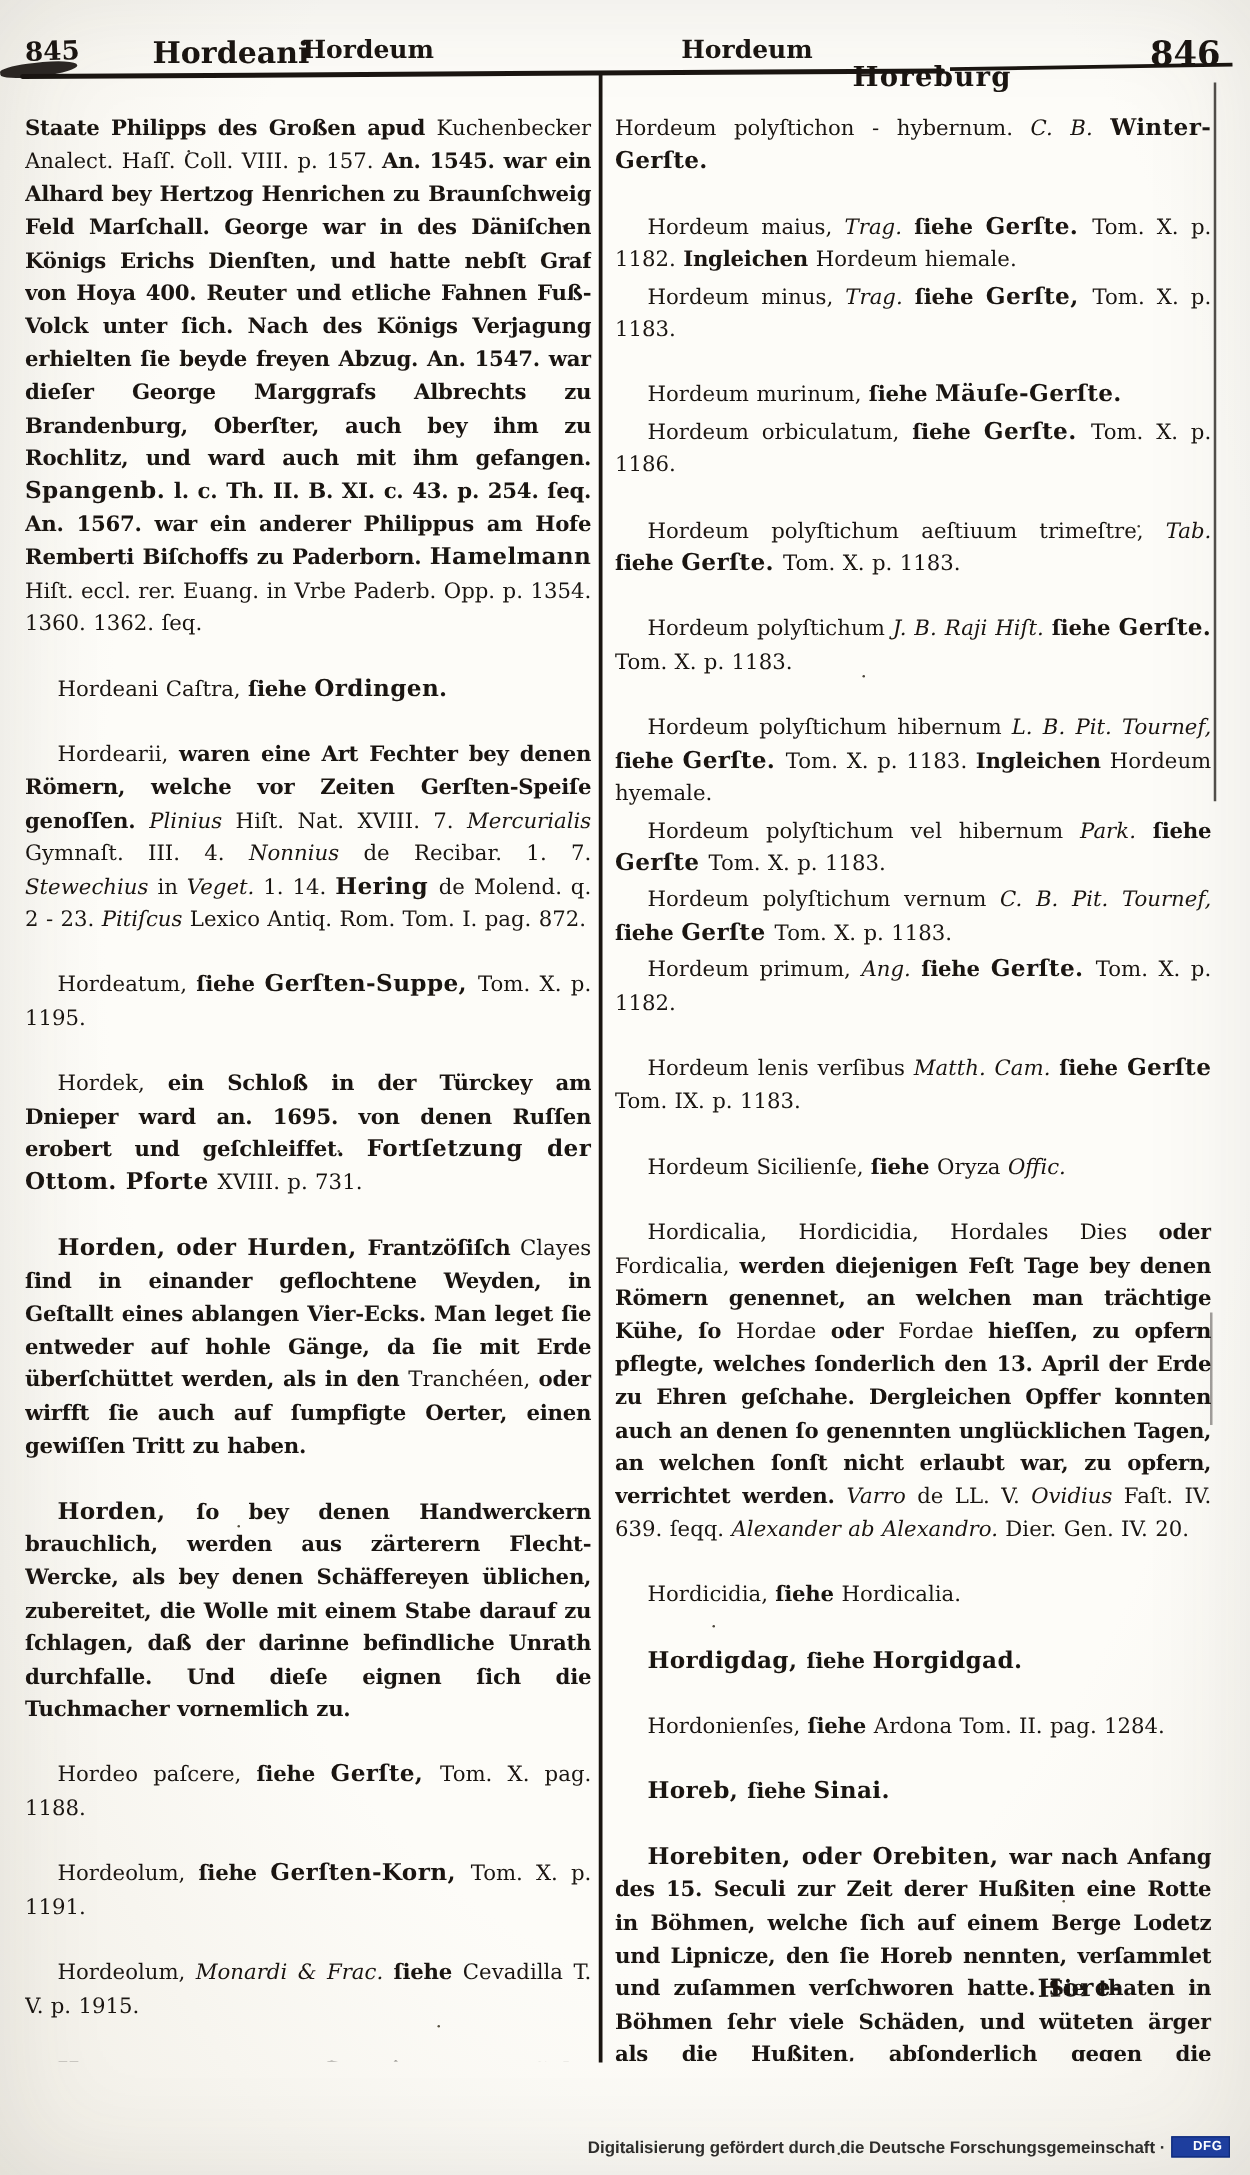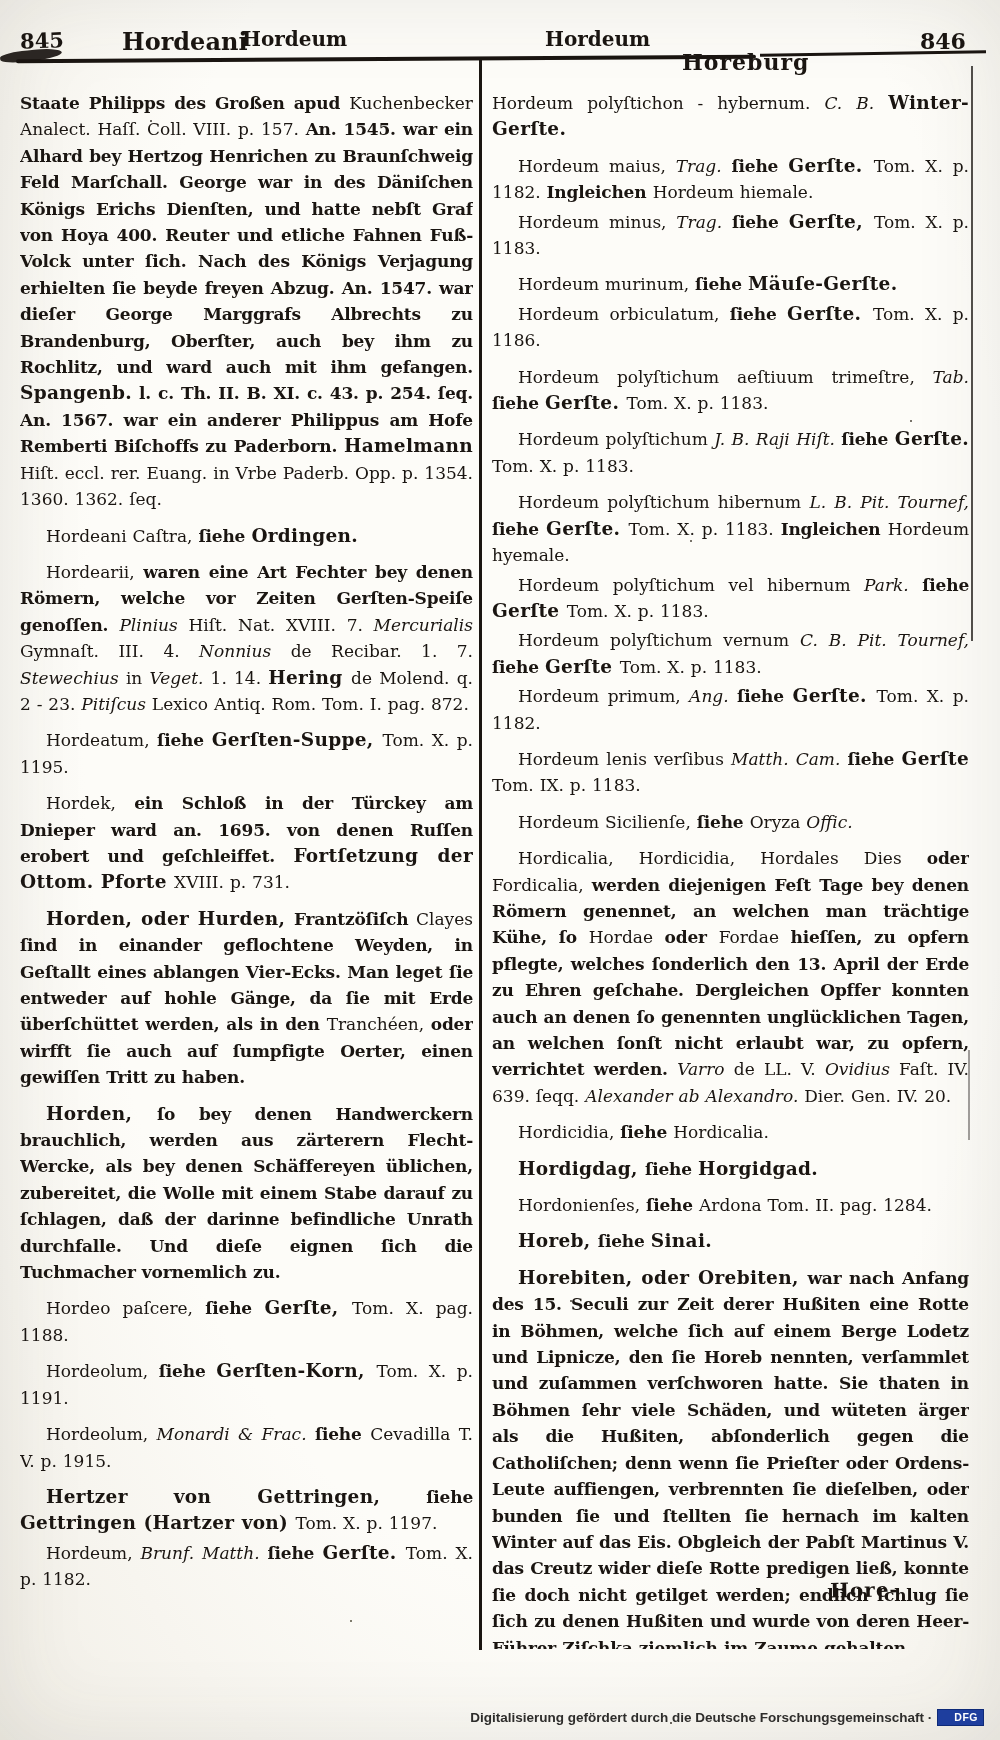--- a/index.html
+++ b/index.html
@@ -13,21 +13,21 @@
     background:radial-gradient(ellipse at 55% 40%, #fdfcf8 60%, #f1eee6 100%);
     box-shadow:inset 0 0 90px rgba(60,55,45,0.10);
   }
   
   .hdr-item{position:absolute;color:var(--ink,#1a1511);white-space:nowrap;}
   #pn-left{left:20px;top:28px;font-size:21px;font-weight:700;transform:rotate(-2deg);}
   #hk-l1{left:122px;top:27px;font-size:24px;font-weight:700;}
   #hk-l2{left:242px;top:27px;font-size:20px;font-weight:700;}
   #hk-r1{left:545px;top:27px;font-size:20px;font-weight:700;}
   #hk-r2{left:682px;top:25px;font-size:22px;font-weight:700;letter-spacing:1px;margin-top:24px;}
-  #pn-right{left:920px;top:28px;font-size:22px;font-weight:700;}
+  #pn-right{left:920px;top:28px;font-size:27px;font-weight:700;}
   
   .rule{position:absolute;background:var(--ink,#1a1511);}
   #rule-left{left:16px;top:57px;width:740px;height:4px;transform:rotate(-0.35deg);border-radius:2px;}
   #rule-right{left:760px;top:52px;width:226px;height:3px;transform:rotate(-0.9deg);}
   #smudge{left:0px;top:50px;width:62px;height:11px;transform:rotate(-7deg);border-radius:40% 60% 50% 50%;opacity:.92;}
   #divider{left:479px;top:60px;width:3px;height:1590px;}
   #edge-right{left:971px;top:66px;width:2px;height:575px;opacity:.75;}
   #edge-right2{left:968px;top:1050px;width:2px;height:90px;opacity:.4;}
   .speck{position:absolute;width:2px;height:2px;background:#3a342c;border-radius:50%;
     box-shadow: 60px 140px 0 #4a443a, 300px 60px 0 #55503f, 540px 420px 0 #4a443a,
@@ -35,21 +35,21 @@
     420px 1180px 0 #4a443a, 700px 1400px 0 #5a5342, 200px 1500px 0 #55503f,
     520px 1602px 0 #3a342c, 40px 1100px 0 #55503f, 930px 1240px 0 #4a443a;}
   
   .col{position:absolute;top:74px;height:1575px;overflow:hidden;color:var(--ink,#1a1511);}
   #col-left{left:20px;width:453px;}
   #col-right{left:492px;width:477px;}
   .para{font-size:17px;line-height:26.4px;text-align:justify;margin:3px 0 0 0;
     letter-spacing:-0.2px;word-spacing:0.5px;}
   .para:first-child{margin-top:16px;}
   .para.indent{text-indent:26px;}
-  .para.gap{margin-top:10px;}
+  .para.gap{margin-top:26px;}
   .seg-f{font-weight:700;}
   .seg-fb{font-weight:700;font-size:1.09em;letter-spacing:0.3px;}
   .seg-r{font-weight:400;letter-spacing:0;}
   .seg-i{font-style:italic;font-weight:400;letter-spacing:0;}
   #catchword{position:absolute;left:830px;top:1578px;font-size:20px;font-weight:700;
     color:var(--ink,#1a1511);transform:rotate(-1deg);letter-spacing:1px;}
   
   #footer{position:absolute;right:16px;bottom:14px;display:flex;align-items:center;gap:5px;
     font-family:"Liberation Sans", sans-serif;font-size:13.5px;font-weight:700;color:#2e2d2b;}
   #dfg-logo{display:inline-block;background:var(--logo,#1e3e9e);color:#fff;

